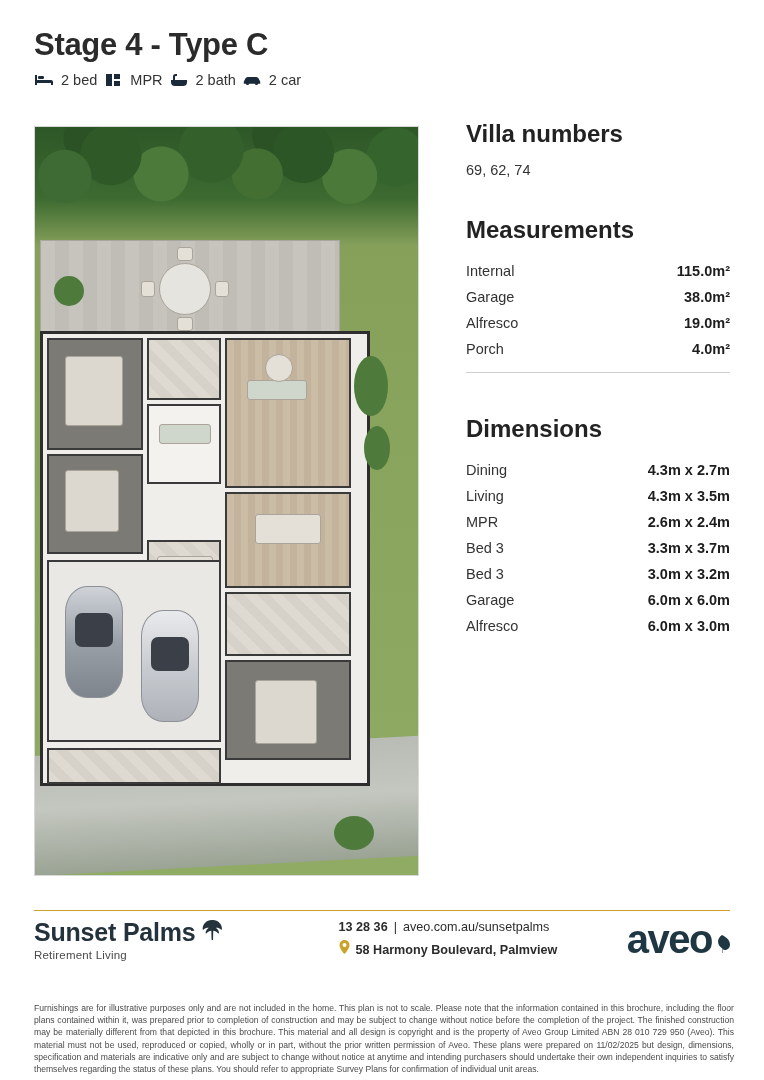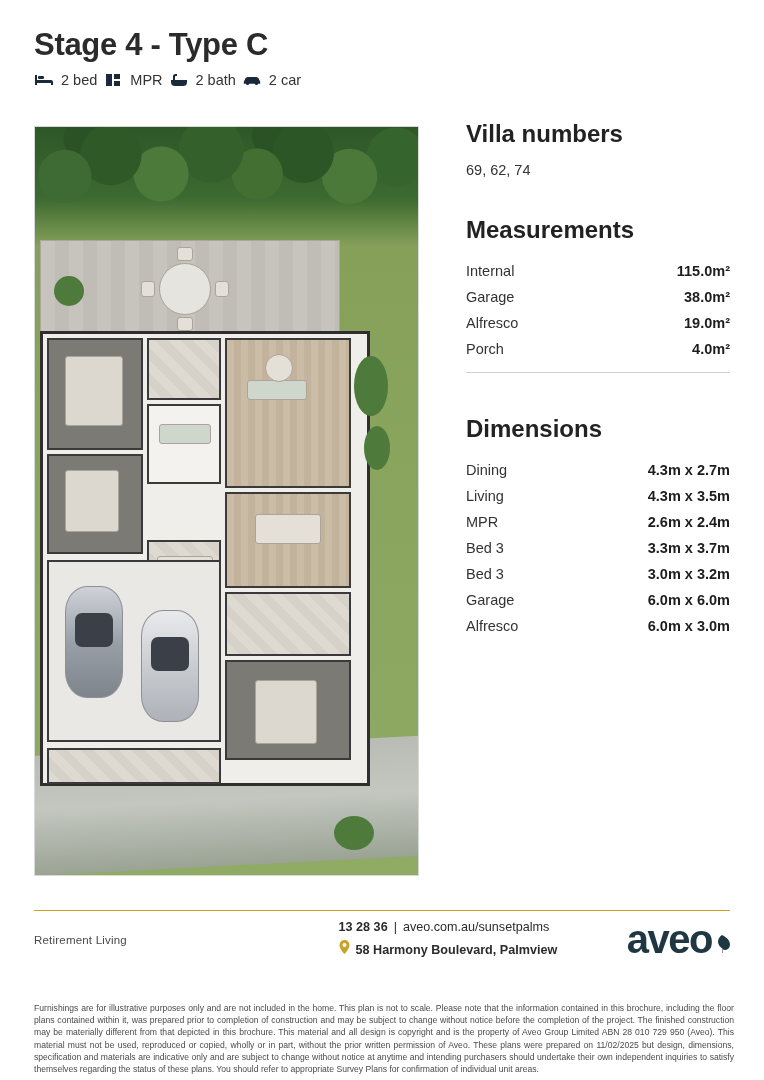--- a/index.html
+++ b/index.html
@@ -336,20 +336,28 @@
       <span class="val">6.0m x 3.0m</span>
     </div>
 
   </div>
 
   <hr class="foot-rule">
 
   <div class="footer">
 
     <div class="brand-block">
+      <div class="brand-name">
+        <span>Sunset Palms</span>
+        <span>
+          <svg width="26" height="24" viewBox="0 0 26 24">
+            <path fill="#24323b" d="M13 2c5 0 9 4 9 9 0 .6-.6.9-1 .5-1.4-1.3-3.3-2-5.2-1.8 1.7 1.1 2.9 2.9 3.2 5 .1.6-.6 1-1 .5-1.2-1.4-2.9-2.3-4.7-2.4L13 22h-1.4l-.3-9.2c-1.8.1-3.5 1-4.7 2.4-.4.5-1.1.1-1-.5.3-2.1 1.5-3.9 3.2-5-1.9-.2-3.8.5-5.2 1.8-.4.4-1 .1-1-.5 0-5 4-9 9-9z"></path>
+          </svg>
+        </span>
+      </div>
       <div class="brand-sub">Retirement Living</div>
     </div>
 
     <div class="contact">
       <div class="line">
         <span class="bold">13 28 36</span>
         <span>|</span>
         <span>aveo.com.au/sunsetpalms</span>
       </div>
       <div class="line">

